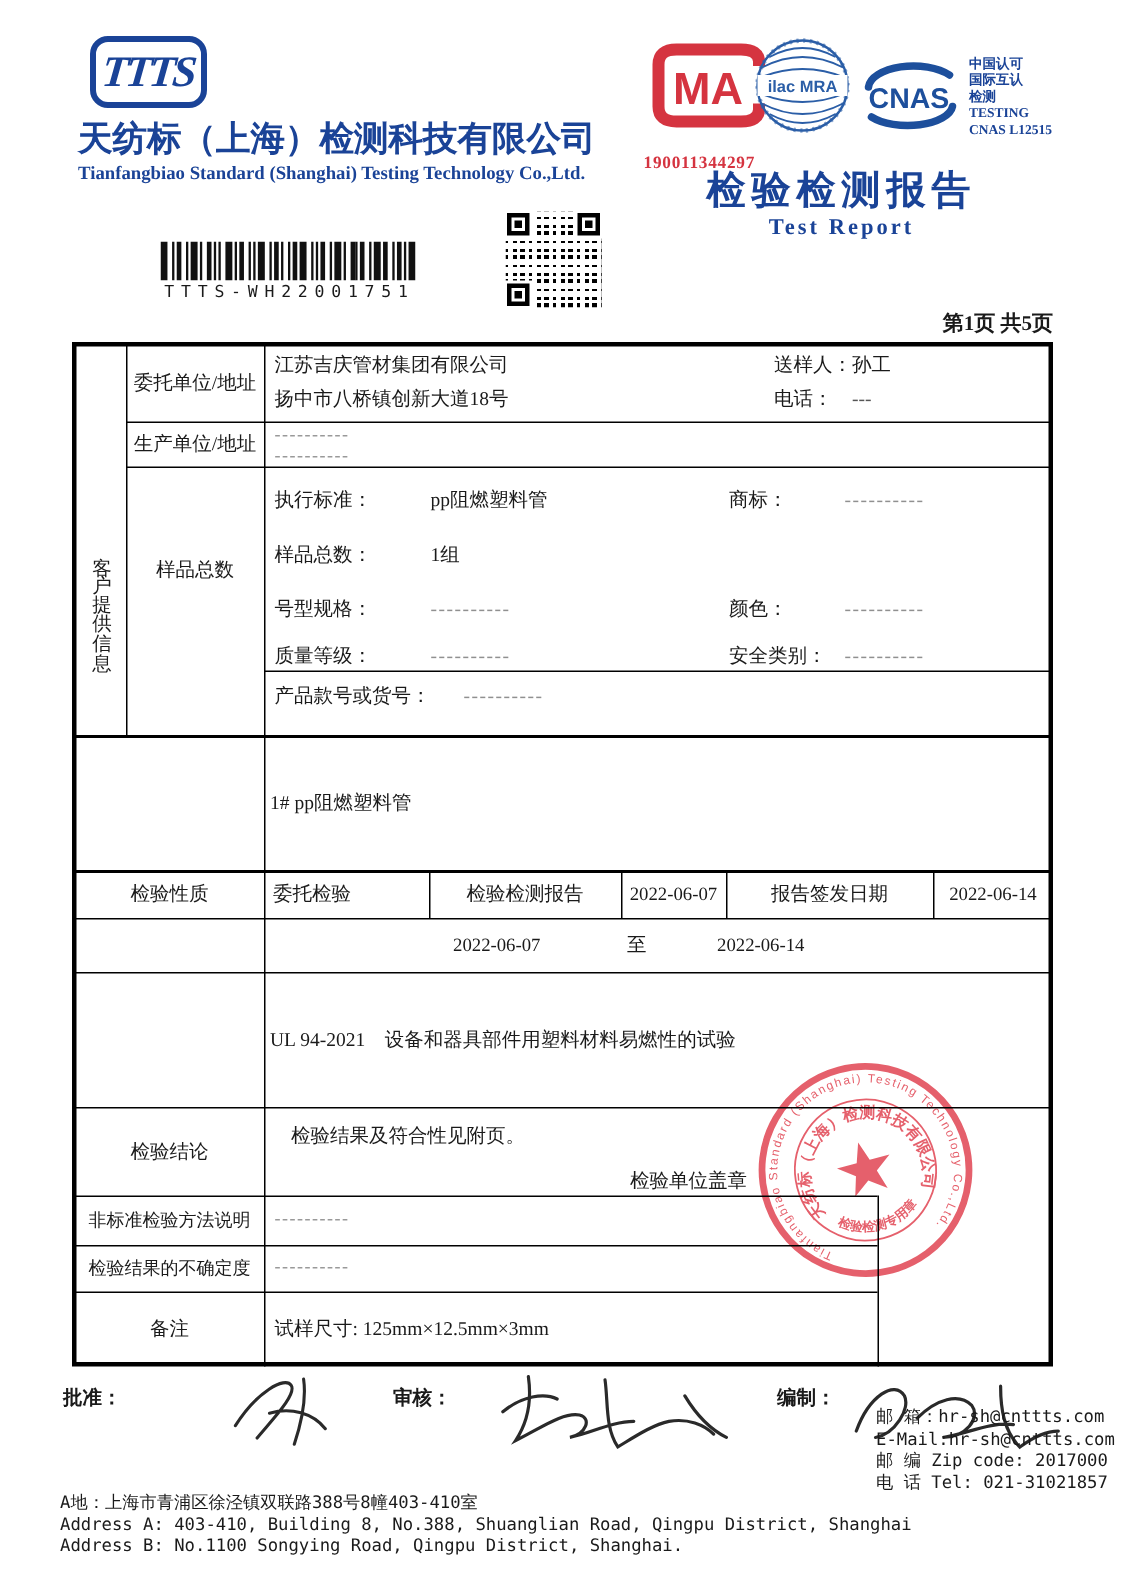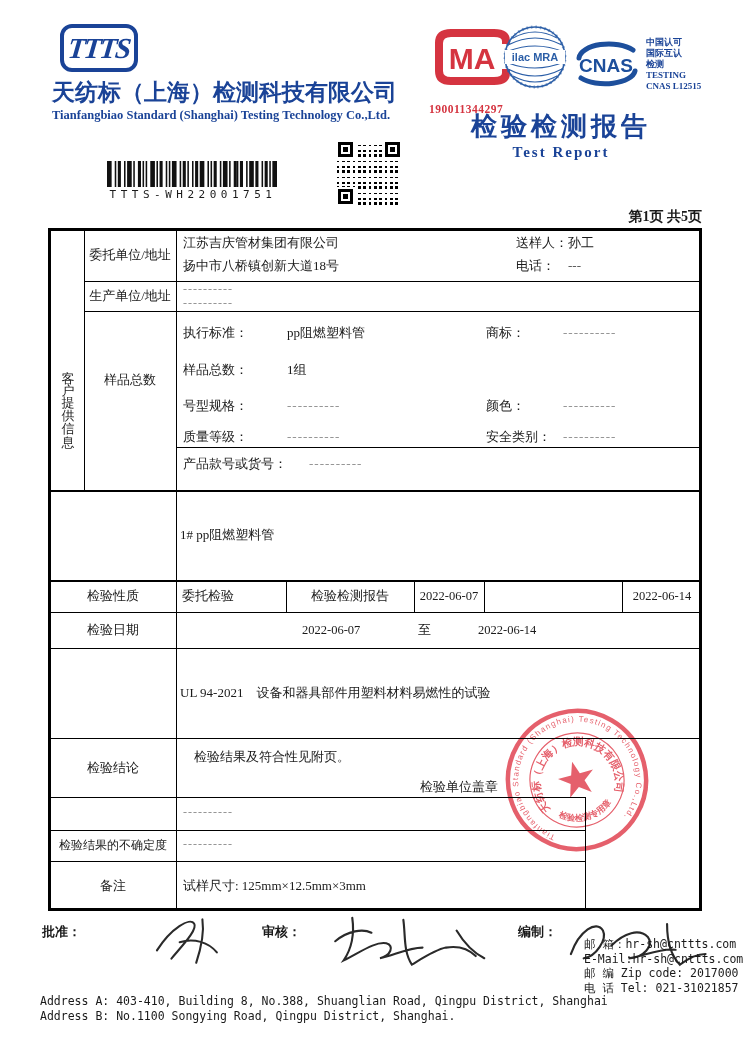--- a/index.html
+++ b/index.html
@@ -181,33 +181,34 @@
   <div class="c dash" style="left:563px;top:430px">----------</div>
   <div class="c" style="left:183px;top:457px">产品款号或货号：</div>
   <div class="c dash" style="left:309px;top:457px">----------</div>
 
   <div class="c" style="left:180px;top:492px;width:420px;height:86px">1# pp阻燃塑料管</div>
 
   <div class="c ctr" style="left:50px;top:581px;width:126px;height:30px">检验性质</div>
   <div class="c" style="left:182px;top:581px;width:100px;height:30px">委托检验</div>
   <div class="c ctr" style="left:286px;top:581px;width:128px;height:30px">检验检测报告</div>
   <div class="c ctr" style="left:414px;top:581px;width:70px;height:30px;font-size:12.5px">2022-06-07</div>
+  <div class="c ctr" style="left:484px;top:581px;width:138px;height:30px">报告签发日期</div>
   <div class="c ctr" style="left:622px;top:581px;width:80px;height:30px;font-size:12.5px">2022-06-14</div>
 
-  <div class="c ctr" style="left:50px;top:613px;width:126px;height:34px">检验日期</div>
   <div class="c" style="left:302px;top:613px;height:34px;font-size:12.5px">2022-06-07</div>
   <div class="c" style="left:418px;top:613px;height:34px">至</div>
   <div class="c" style="left:478px;top:613px;height:34px;font-size:12.5px">2022-06-14</div>
 
   <div class="c" style="left:180px;top:650px;width:515px;height:86px">UL 94-2021　设备和器具部件用塑料材料易燃性的试验</div>
 
   <div class="c ctr" style="left:50px;top:740px;width:126px;height:56px">检验结论</div>
   <div class="c" style="left:194px;top:750px">检验结果及符合性见附页。</div>
   <div class="c" style="left:420px;top:780px">检验单位盖章</div>
 
+  <div class="c ctr" style="left:50px;top:798px;width:126px;height:31px;font-size:12px">非标准检验方法说明</div>
   <div class="c dash" style="left:183px;top:806px;font-size:12px">----------</div>
 
   <div class="c ctr" style="left:50px;top:831px;width:126px;height:29px;font-size:12px">检验结果的不确定度</div>
   <div class="c dash" style="left:183px;top:838px;font-size:12px">----------</div>
 
   <div class="c ctr" style="left:50px;top:862px;width:126px;height:48px">备注</div>
   <div class="c" style="left:183px;top:862px;height:48px">试样尺寸: 125mm×12.5mm×3mm</div>
 
   <svg id="stampsvg" class="abs" width="150" height="150" viewBox="-75 -75 150 150">
     <defs>
@@ -236,20 +237,21 @@
   <div class="c b" style="left:262px;top:925px">审核：</div>
   <svg class="abs sig" style="left:328px;top:905px" width="172" height="66" viewBox="0 0 160 62">
     <path d="M6,34 C18,24 32,22 40,26 M22,12 C24,26 22,40 14,52 C30,44 44,34 54,36 C62,38 58,48 48,50 C60,48 74,40 88,40 M70,14 C72,28 70,44 78,56 C88,50 100,42 110,40 C122,38 132,42 138,48 M120,24 C126,34 134,44 146,50"></path>
   </svg>
   <div class="c b" style="left:518px;top:925px">编制：</div>
   <svg class="abs sig" style="left:560px;top:907px" width="150" height="62" viewBox="0 0 140 58">
     <path d="M10,44 C18,22 34,12 40,22 C44,30 34,46 22,48 M48,36 C60,24 74,20 82,28 C88,36 78,48 64,48 C78,46 94,38 108,40 M100,16 C100,30 102,44 112,54 C120,48 128,44 136,44"></path>
   </svg>
 
   <div class="abs footL mono" style="left:40px;top:994px">
+    <div>A地：上海市青浦区徐泾镇双联路388号8幢403-410室</div>
     <div>Address A: 403-410, Building 8, No.388, Shuanglian Road, Qingpu District, Shanghai</div>
     <div>Address B: No.1100 Songying Road, Qingpu District, Shanghai.</div>
   </div>
   <div class="abs footR mono" style="left:584px;top:937px">
     <div>邮 箱：hr-sh@cnttts.com</div>
     <div>E-Mail:hr-sh@cnttts.com</div>
     <div>邮 编 Zip code: 2017000</div>
     <div>电 话 Tel: 021-31021857</div>
   </div>
 

